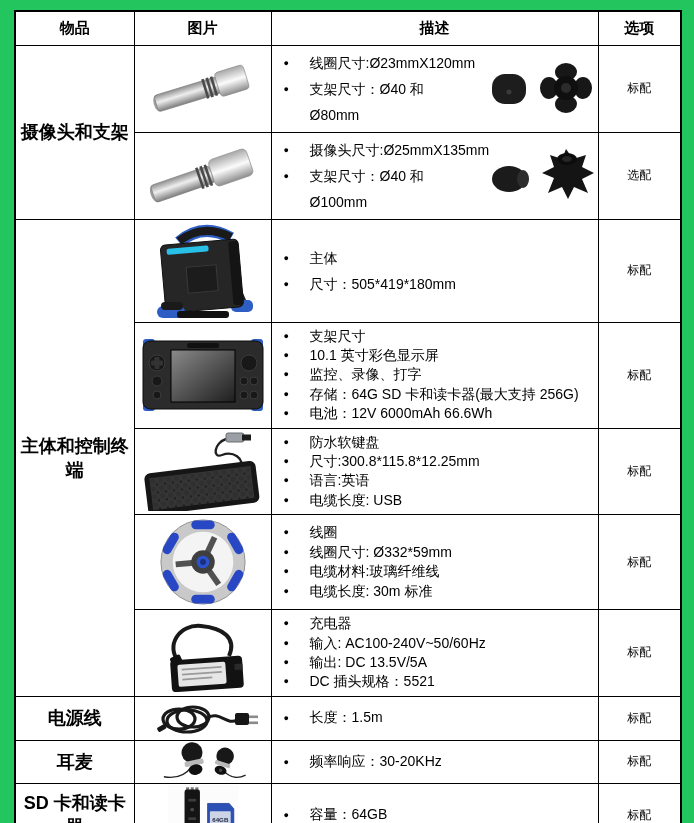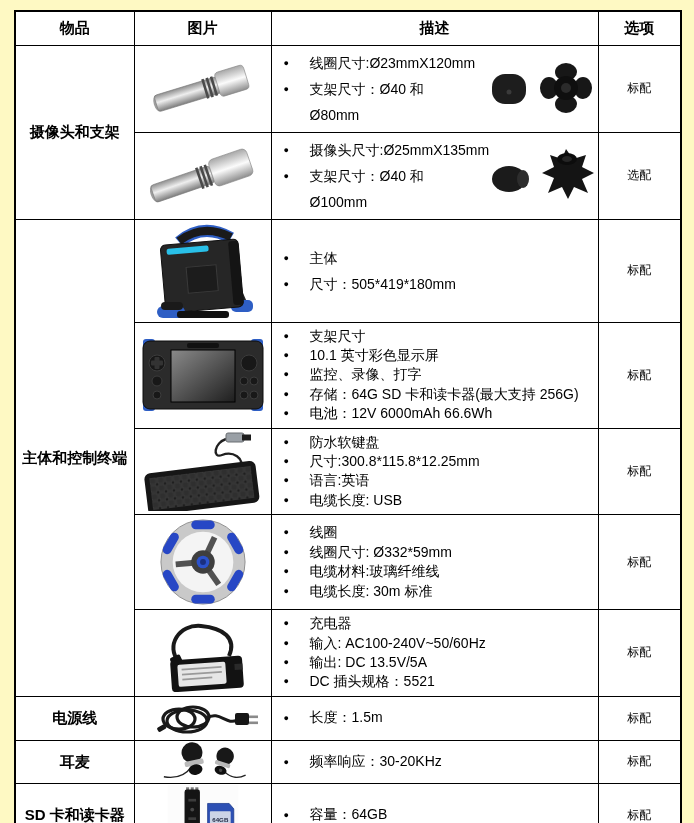--- a/index.html
+++ b/index.html
@@ -1,26 +1,26 @@
 <!DOCTYPE html>
 <html><head>
 <meta charset="utf-8">
 <style>
   html,body{margin:0;padding:0;background:#fff;}
   body{font-family:"Liberation Sans","DejaVu Sans",sans-serif;color:#000;}
-  .page{position:relative;width:694px;height:823px;background:#fef9c3;overflow:hidden;}
+  .page{position:relative;width:694px;height:823px;background:#22c55e;overflow:hidden;}
   table.spec{position:absolute;left:14px;top:10px;width:666px;border-collapse:collapse;
              table-layout:fixed;border:2px solid #000;background:#fff;}
   th,td{border:1px solid #000;padding:0;vertical-align:middle;}
   th{font-size:15px;font-weight:bold;text-align:center;}
   tr.rhh{height:34px}
   tr.rh1{height:80px} tr.rh2{height:76px} tr.rh3{height:103px} tr.rh4{height:97px}
   tr.rh5{height:82px} tr.rh6{height:95px} tr.rh7{height:82px}
   tr.rh8{height:44px} tr.rh9{height:43px} tr.rh10{height:64px}
-  td.item{font-size:15px;font-weight:bold;text-align:center;padding:0 4px;line-height:24px;}
+  td.item{font-size:18px;font-weight:bold;text-align:center;padding:0 4px;line-height:24px;}
   td.pic{text-align:center;}
   td.pic svg{display:block;margin:0 auto;}
   td.desc{padding:4px 6px 4px 12px;position:relative;}
   .line{display:flex;align-items:center;font-size:14px;white-space:nowrap;}
   .bullet{flex:0 0 26px;font-size:9px;}
   .cont{padding-left:26px;}
   .lh26 .line{line-height:26px;}
   .lh20 .line{line-height:19.4px;}
   td.opt{font-size:12px;text-align:center;}
   .mounts{position:absolute;right:4px;top:50%;transform:translateY(-50%);}

